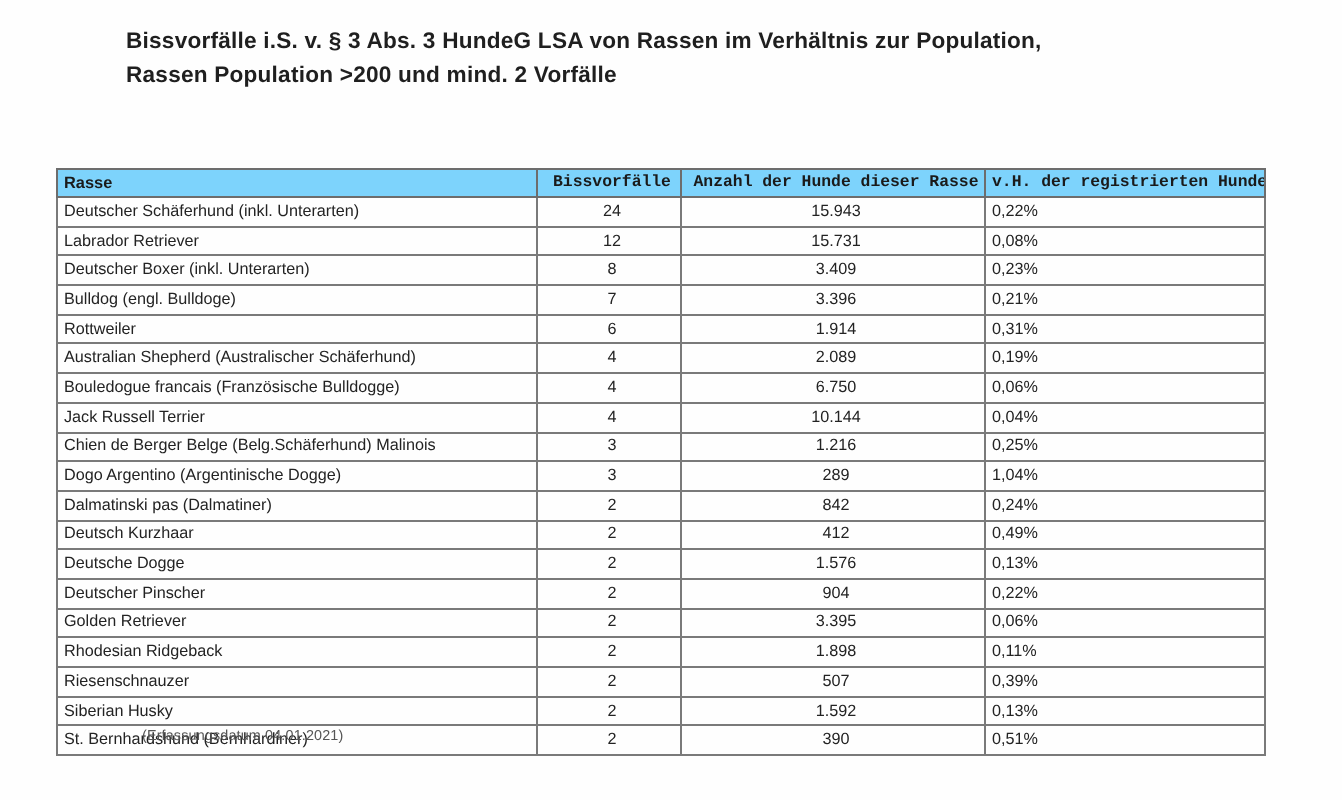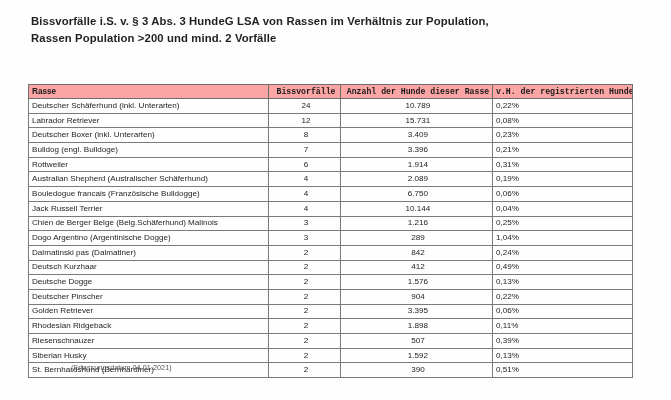--- a/index.html
+++ b/index.html
@@ -26,20 +26,21 @@
     top: 13px;
     width: 600px;
   }
   .title-line {
     font-size: 11.3px;
     font-weight: bold;
     color: #1f1f1f;
     line-height: 17px;
     letter-spacing: 0.01em;
     white-space: nowrap;
+    margin-left: 32px;
   }
   .table-wrap {
     position: absolute;
     left: 28px;
     top: 84px;
     width: 588px;
   }
   table.data {
     border-collapse: collapse;
     width: 588px;
@@ -49,21 +50,21 @@
     border: 1px solid #7a7a7a;
     font-size: 8.1px;
     line-height: 10px;
     height: 13.7px;
     padding: 0 0 0 3px;
     color: #232323;
     overflow: hidden;
     white-space: nowrap;
   }
   table.data thead th {
-    background: #fca5a5;
+    background: #7dd3fc;
     font-weight: bold;
     color: #1a1a1a;
     height: 13px;
     font-size: 8.2px;
     border-color: #6d6d6d;
   }
   .c-breed  { width: 236px; text-align: left; }
   .c-bites  { width: 68px;  text-align: center; padding-left: 0; }
   .c-count  { width: 148px; text-align: center; padding-left: 0; }
   .c-pct    { width: 136px; padding-left: 0; }
@@ -95,21 +96,21 @@
           <th class="c-breed">Rasse</th>
           <th class="c-bites">Bissvorfälle</th>
           <th class="c-count">Anzahl der Hunde dieser Rasse</th>
           <th class="c-pct">v.H. der registrierten Hunde</th>
         </tr>
       </thead>
       <tbody id="table-body">
           <tr>
             <td class="c-breed">Deutscher Schäferhund (inkl. Unterarten)</td>
             <td class="c-bites">24</td>
-            <td class="c-count">10.789</td>
+            <td class="c-count">15.943</td>
             <td class="c-pct">0,22%</td>
           </tr>
           <tr>
             <td class="c-breed">Labrador Retriever</td>
             <td class="c-bites">12</td>
             <td class="c-count">15.731</td>
             <td class="c-pct">0,08%</td>
           </tr>
           <tr>
             <td class="c-breed">Deutscher Boxer (inkl. Unterarten)</td>

